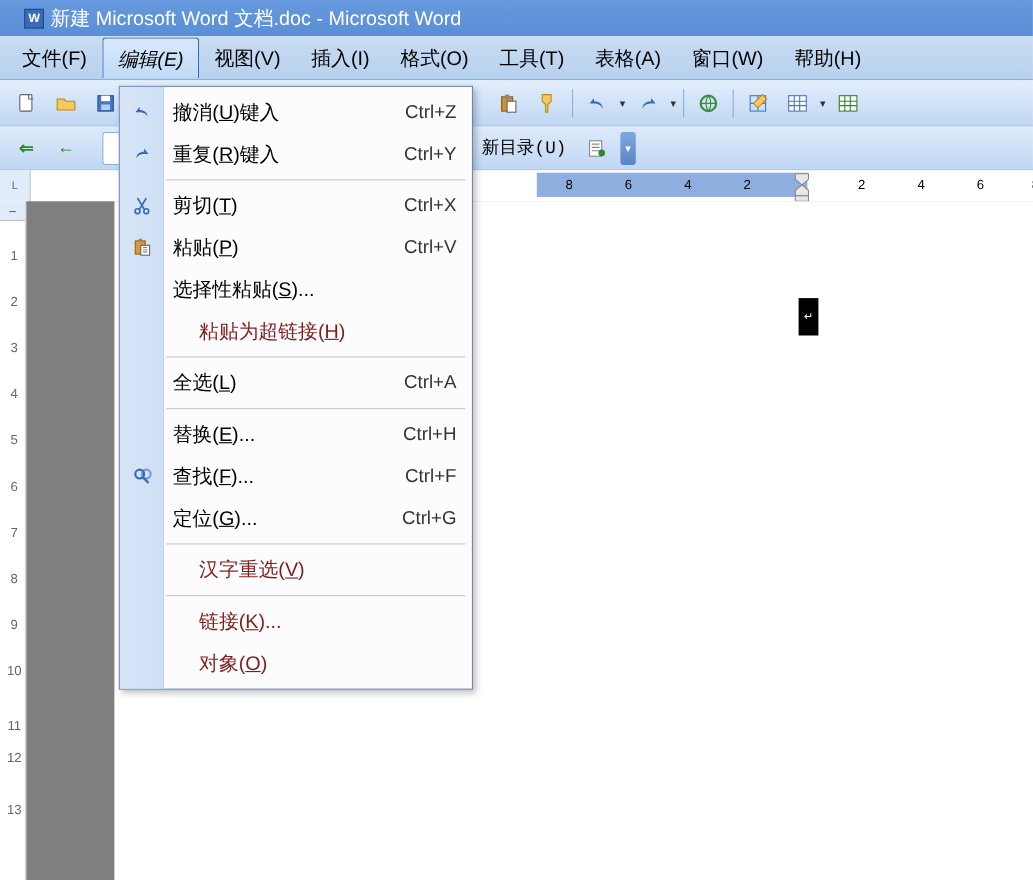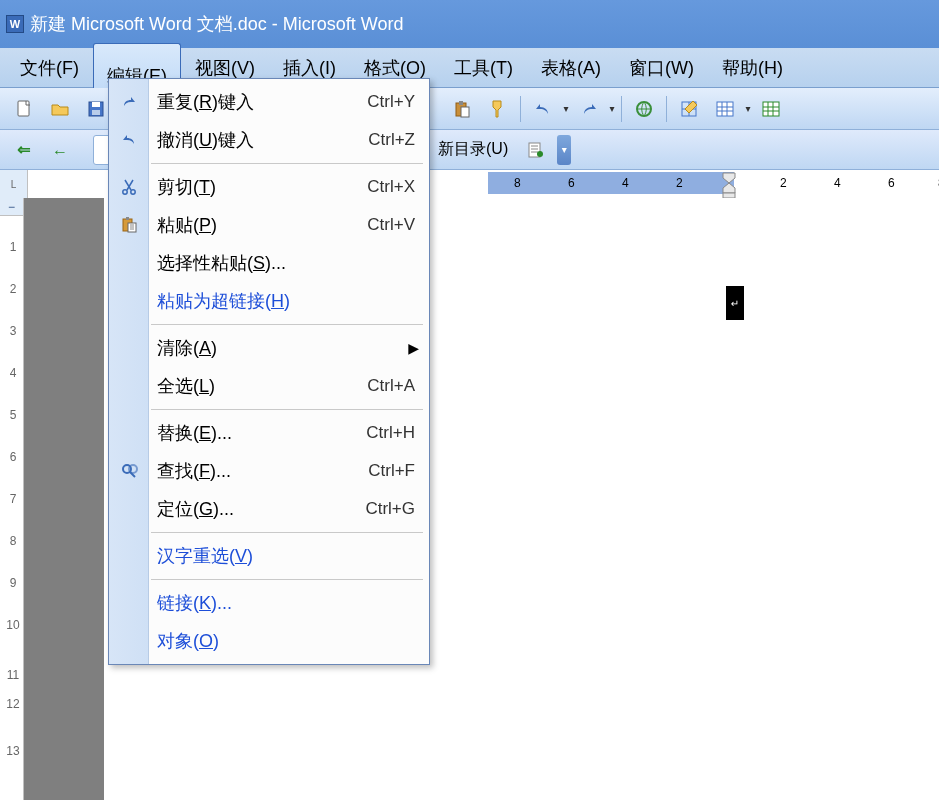--- a/index.html
+++ b/index.html
@@ -6,26 +6,26 @@
   body {
     font-family: "Microsoft YaHei", "SimSun", Arial, sans-serif;
     font-size: 16px;
     color:#000;
     background:#fff;
     width:939px;
     height:800px;
     overflow:hidden;
   }
   .titlebar {
-    height:48px;
+    height:33px;
     background: linear-gradient(to bottom, #6699dd 0%, #5a8fd6 100%);
     color:#fff;
     display:flex;
     align-items:center;
-    padding:0 6px;
+    padding:0 22px;
     font-size:18px;
     gap:6px;
   }
   .titlebar .app-icon { width:18px; height:18px; background:#3a6bb8; border:1px solid #234a86; position:relative; font-size:11px; color:#fff; display:flex; align-items:center; justify-content:center; font-weight:bold;}
   .titlebar .app-icon::before { content:"W"; }
   
   .menubar {
     height:40px;
     background: linear-gradient(to bottom, #c9dcf2 0%, #b6d1ee 100%);
     border-bottom:1px solid #7a9fce;
@@ -36,21 +36,22 @@
   }
   .menubar .menu-item {
     padding:4px 14px;
     cursor:default;
   }
   .menubar .menu-item.selected {
     background: linear-gradient(to bottom,#d9e9fb,#c0daf7);
     border:1px solid #3a6bb8;
     border-bottom:none;
     border-radius:3px 3px 0 0;
-    padding:20px 13px 5px 13px;
+    padding:7px 13px 5px 13px;
+    font-style:italic;
   }
   .toolbar1 {
     position:relative;
     height:42px;
     background: linear-gradient(to bottom,#e3eefc,#bfd7f3);
     border-bottom:1px solid #8fb0d9;
     display:flex;
     align-items:center;
     padding-left:6px;
     overflow:hidden;
@@ -65,21 +66,21 @@
     padding-left:6px;
     overflow:hidden;
   }
   .tb-btn {
     width:30px; height:30px;
     margin:0 3px;
     display:flex; align-items:center; justify-content:center;
     border-radius:3px;
     font-size:16px;
   }
-  .tb-text-btn { padding:0 10px; height:30px; display:flex; align-items:center; justify-content:center; }
+  .tb-text-btn { padding:0 10px; height:30px; display:flex; align-items:center; justify-content:center;font-family:Liberation Mono, monospace; }
   .tb-sep { width:1px; height:26px; background:#8fb0d9; margin:0 4px;}
   .tb-drop { width:10px; display:flex; align-items:center; justify-content:center; font-size:10px; color:#333;}
   
   .workspace {
     position:relative;
     height:648px;
     background:#fff;
   }
   .top-ruler-row {
     height:28px;
@@ -136,21 +137,21 @@
     height:38px;
     display:flex;
     align-items:center;
     padding-left:48px;
     padding-right:14px;
     position:relative;
     white-space:nowrap;
   }
   .drop-item .item-label { flex:1; }
   .drop-item .shortcut { color:#333; font-size:17px; margin-left:20px;}
-  .drop-item.disabled { color:#1d4ed8; }
+  .drop-item.disabled { color:#7f1d1d;margin-left:24px; }
   .drop-item .arrow { position:absolute; right:10px; font-size:14px;}
   .drop-sep {
     height:1px; margin:4px 6px 4px 42px; background:#c9c9c9;
   }
   .drop-item .item-icon {
     position:absolute; left:8px; top:50%; transform:translateY(-50%);
     width:24px; height:24px; display:flex; align-items:center; justify-content:center; font-size:16px;
   }
   .u { text-decoration:underline; }
   
@@ -323,34 +324,34 @@
     <div class="cursor-block"></div>
   </div>
 </div>
 
 <div class="dropdown">
   <div class="icon-col"></div>
   <div class="items" id="dropdown-items">
       <div class="drop-item">
         <span class="item-icon">
           <svg viewBox="0 0 18 18">
+            <path d="M6 9H3l4-5v3c4 0 7 2 7 6-1-2-3-4-7-4z" fill="#3a6bb8"></path>
+          </svg>
+        </span>
+        <span class="item-label">撤消(<span class="u">U</span>)键入</span>
+        <span class="shortcut">Ctrl+Z</span>
+      </div>
+      <div class="drop-item">
+        <span class="item-icon">
+          <svg viewBox="0 0 18 18">
             <path d="M12 9h3l-4-5v3c-4 0-7 2-7 6 1-2 3-4 7-4z" fill="#3a6bb8"></path>
           </svg>
         </span>
         <span class="item-label">重复(<span class="u">R</span>)键入</span>
         <span class="shortcut">Ctrl+Y</span>
-      </div>
-      <div class="drop-item">
-        <span class="item-icon">
-          <svg viewBox="0 0 18 18">
-            <path d="M6 9H3l4-5v3c4 0 7 2 7 6-1-2-3-4-7-4z" fill="#3a6bb8"></path>
-          </svg>
-        </span>
-        <span class="item-label">撤消(<span class="u">U</span>)键入</span>
-        <span class="shortcut">Ctrl+Z</span>
       </div>
       <div class="drop-sep"></div>
       <div class="drop-item">
         <span class="item-icon">
           <svg viewBox="0 0 18 18">
             <path d="M5 2l6 10M13 2l-6 10" stroke="#3a6bb8" stroke-width="1.5" fill="none"></path>
             <circle cx="5" cy="14" r="2.2" fill="none" stroke="#3a6bb8" stroke-width="1.5"></circle>
             <circle cx="13" cy="14" r="2.2" fill="none" stroke="#3a6bb8" stroke-width="1.5"></circle>
           </svg>
         </span>
@@ -370,24 +371,20 @@
         <span class="shortcut">Ctrl+V</span>
       </div>
       <div class="drop-item">
         <span class="item-label">选择性粘贴(<span class="u">S</span>)...</span>
       </div>
       <div class="drop-item disabled">
         <span class="item-label">粘贴为超链接(<span class="u">H</span>)</span>
       </div>
       <div class="drop-sep"></div>
       <div class="drop-item">
-        <span class="item-label">清除(<span class="u">A</span>)</span>
-        <span class="arrow">▶</span>
-      </div>
-      <div class="drop-item">
         <span class="item-label">全选(<span class="u">L</span>)</span>
         <span class="shortcut">Ctrl+A</span>
       </div>
       <div class="drop-sep"></div>
       <div class="drop-item">
         <span class="item-label">替换(<span class="u">E</span>)...</span>
         <span class="shortcut">Ctrl+H</span>
       </div>
       <div class="drop-item">
         <span class="item-icon">

